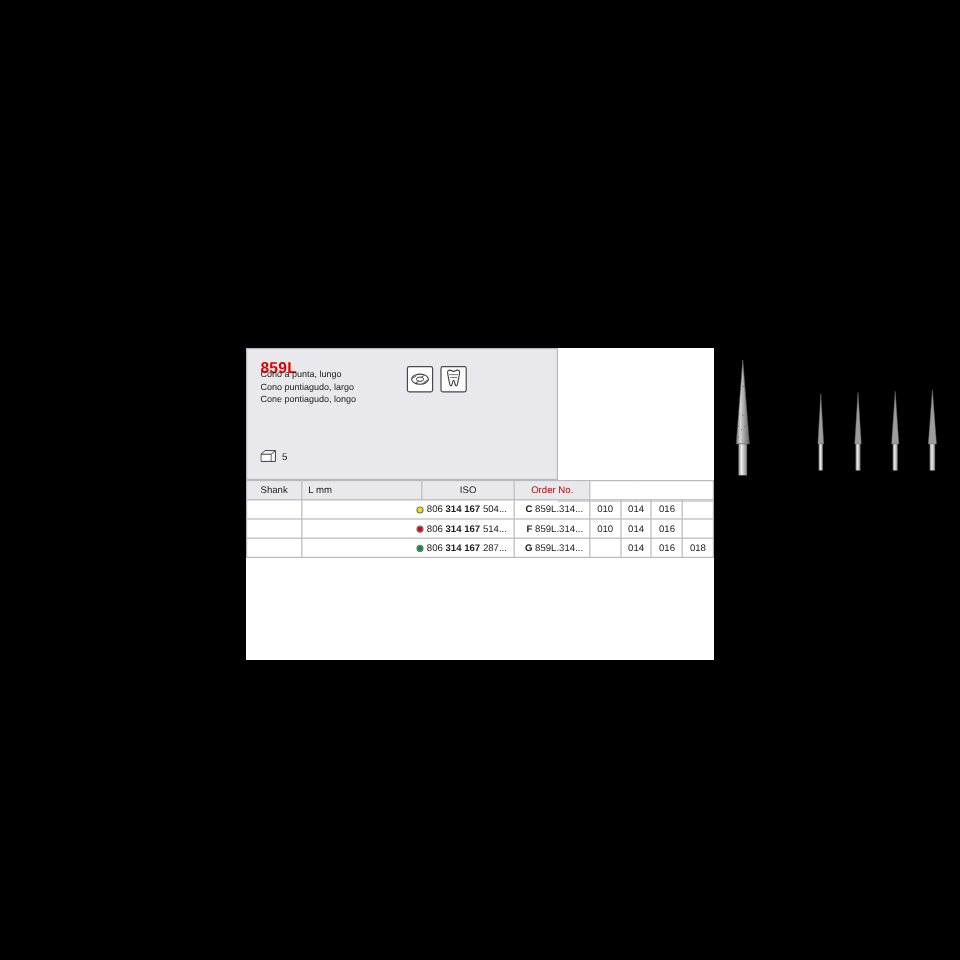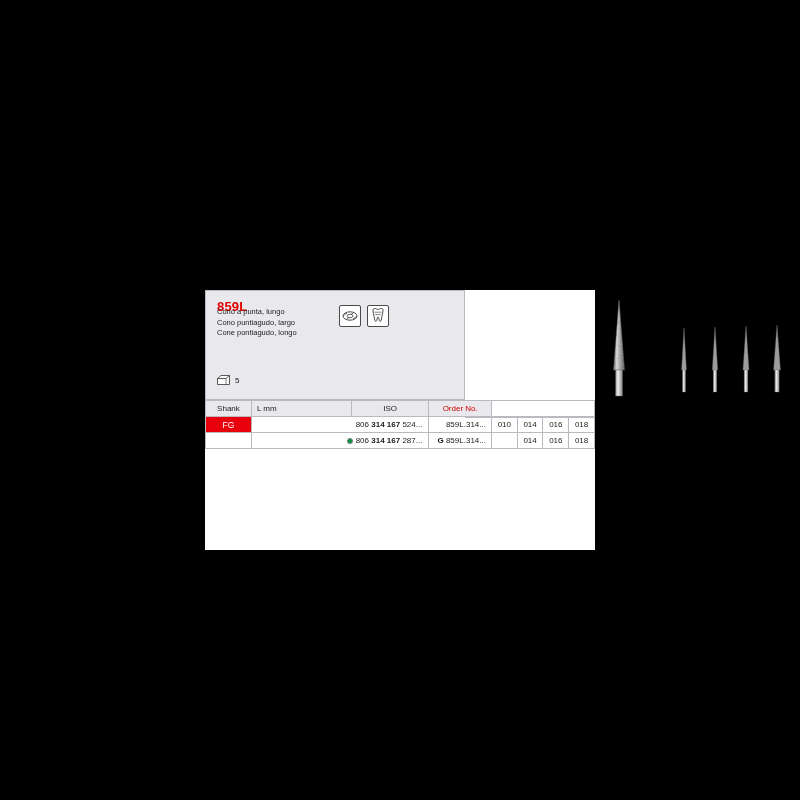--- a/index.html
+++ b/index.html
@@ -328,35 +328,48 @@
   <table class="tbl">
     <tbody>
         <tr>
       <td class="th-shank">Shank</td>
       <td class="th-lmm">L mm</td>
       <td class="th-iso">ISO</td>
       <td class="th-order">Order No.</td>
       <td class="blank-cell" colspan="4"></td>
     </tr>
 
+
     <tr>
-      <td class="fg-cell" rowspan="1">FG</td>
+      <td class="blank-cell"></td>
       <td class="iso-cell" colspan="2">
-        <span class="dot dot-none"></span><span>806</span>&nbsp;<span class="bold">314 167</span>&nbsp;<span>524...</span>
+        <span class="dot" style="background:#f5e400"></span><span>806</span>&nbsp;<span class="bold">314 167</span>&nbsp;<span>504...</span>
       </td>
       <td class="order-cell">
-        <span class="pref"></span>&nbsp;<span>859L.314...</span>
+        <span class="pref">C</span>&nbsp;<span>859L.314...</span>
       </td>
       <td class="dia-cell">010</td>
       <td class="dia-cell">014</td>
       <td class="dia-cell">016</td>
-      <td class="dia-cell">018</td>
+      <td class="dia-cell"></td>
     </tr>
 
-
+    <tr>
+      <td class="blank-cell"></td>
+      <td class="iso-cell" colspan="2">
+        <span class="dot" style="background:#e8000d"></span><span>806</span>&nbsp;<span class="bold">314 167</span>&nbsp;<span>514...</span>
+      </td>
+      <td class="order-cell">
+        <span class="pref">F</span>&nbsp;<span>859L.314...</span>
+      </td>
+      <td class="dia-cell">010</td>
+      <td class="dia-cell">014</td>
+      <td class="dia-cell">016</td>
+      <td class="dia-cell"></td>
+    </tr>
 
     <tr>
       <td class="blank-cell"></td>
       <td class="iso-cell" colspan="2">
         <span class="dot" style="background:#009640"></span><span>806</span>&nbsp;<span class="bold">314 167</span>&nbsp;<span>287...</span>
       </td>
       <td class="order-cell">
         <span class="pref">G</span>&nbsp;<span>859L.314...</span>
       </td>
       <td class="dia-cell"></td>

